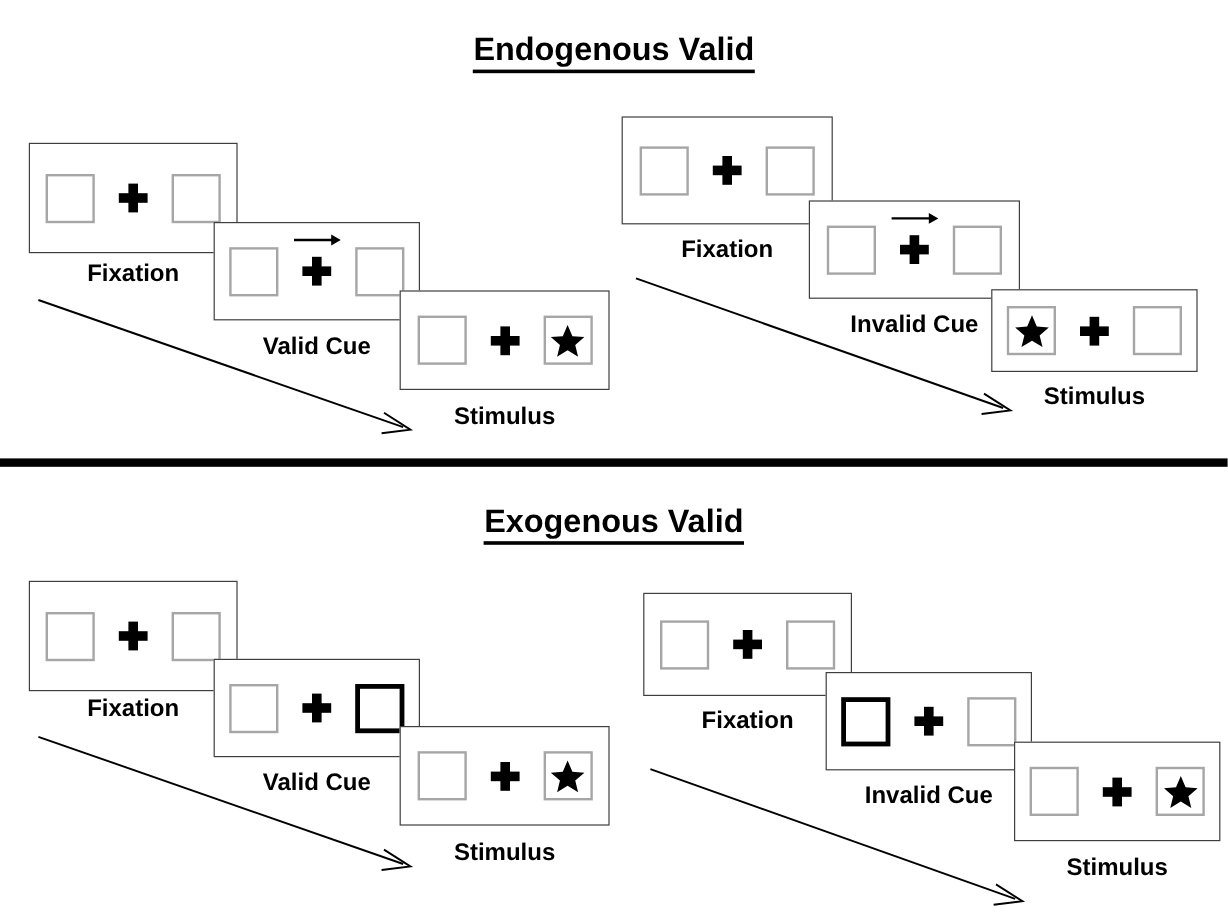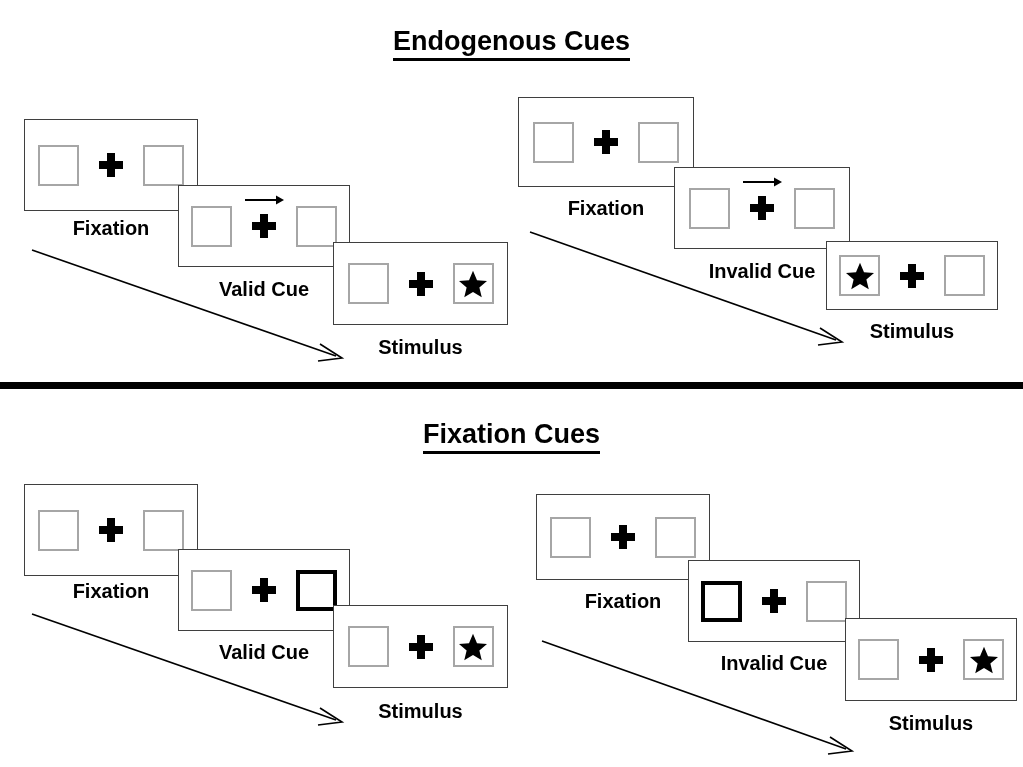--- a/index.html
+++ b/index.html
@@ -138,21 +138,21 @@
   
   .flow-arrow {
     position: absolute;
     pointer-events: none;
   }
 </style>
 </head>
 <body>
 
 <div class="section-title" style="top:26px;">
-  <span>Endogenous Cues</span>
+  <span>Endogenous Valid</span>
 </div>
 
 <div class="panel" style="left:24px; top:119px; width:174px; height:92px;">
   <div class="panel-inner">
     <div class="cell"></div>
     <div class="center-col">
       <div class="plus"></div>
     </div>
     <div class="cell"></div>
   </div>
@@ -236,21 +236,21 @@
 <div class="caption" style="left:826px; top:320px; width:172px;">Stimulus</div>
 
 <svg class="flow-arrow" style="left:528px; top:228px; width:322px; height:122px;" viewBox="0 0 322 122">
   <line x1="2" y1="4" x2="308" y2="112" stroke="#000000" stroke-width="1.6"></line>
   <polyline points="292,100 314,114 290,117" fill="none" stroke="#000000" stroke-width="1.6"></polyline>
 </svg>
 
 <div class="divider" style="top:382px;"></div>
 
 <div class="section-title" style="top:419px;">
-  <span>Fixation Cues</span>
+  <span>Exogenous Valid</span>
 </div>
 
 <div class="panel" style="left:24px; top:484px; width:174px; height:92px;">
   <div class="panel-inner">
     <div class="cell"></div>
     <div class="center-col">
       <div class="plus"></div>
     </div>
     <div class="cell"></div>
   </div>

